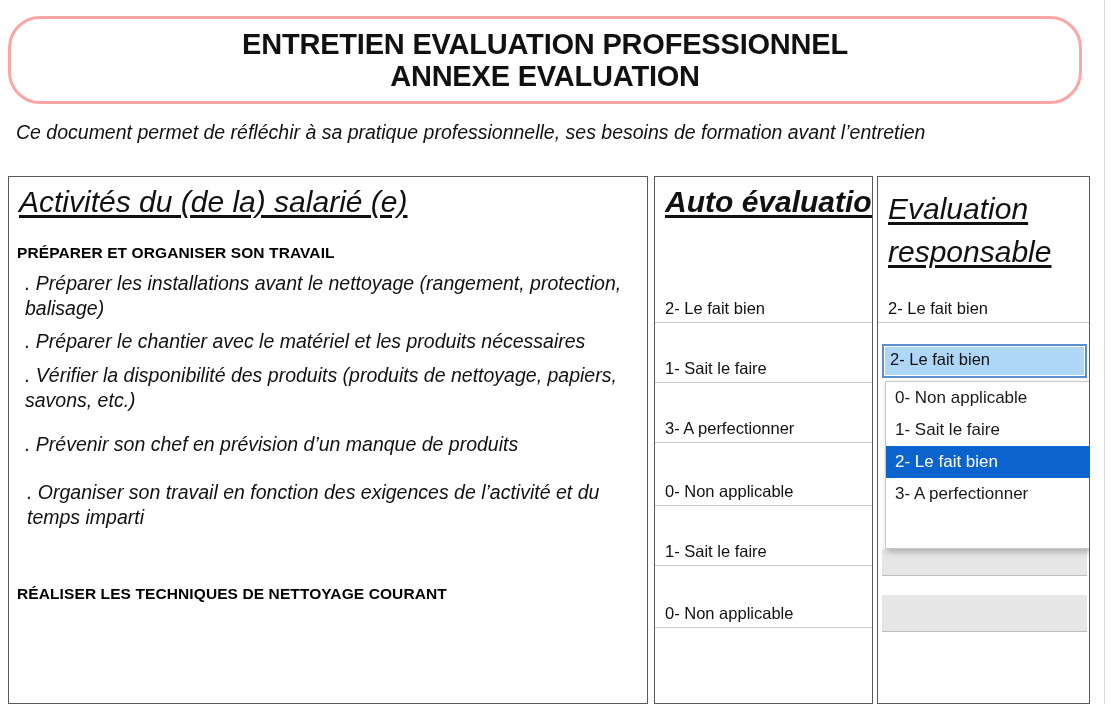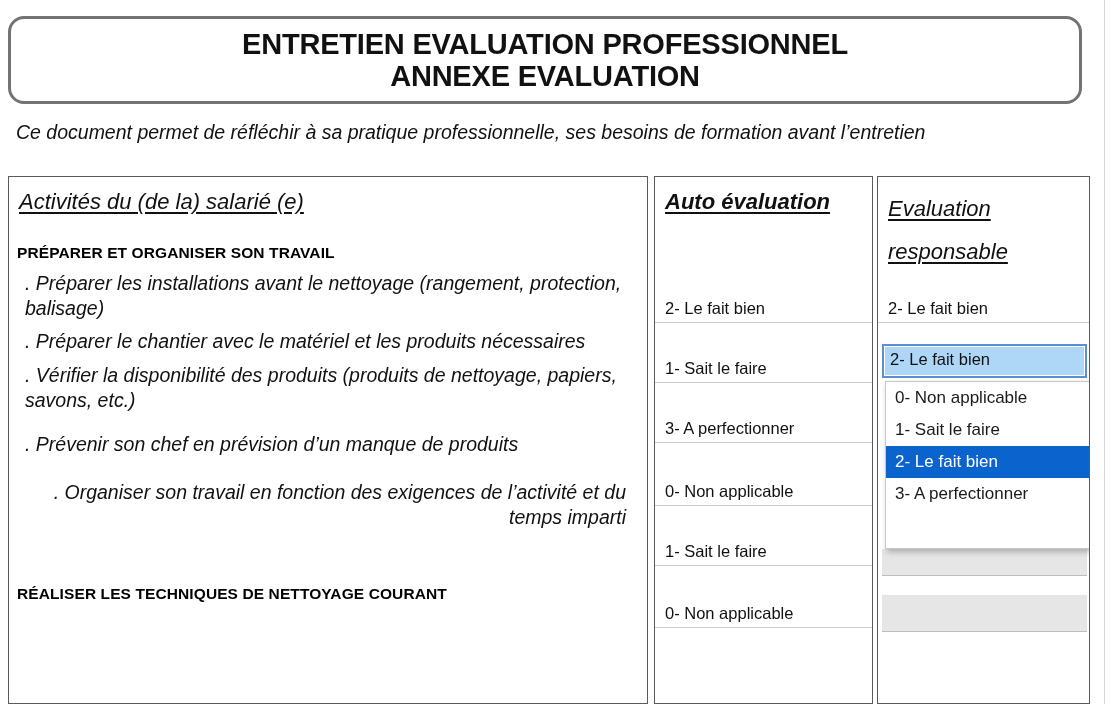--- a/index.html
+++ b/index.html
@@ -16,22 +16,22 @@
     color: #000000;
   }
 
   
   #title-banner {
     position: absolute;
     left: 8px;
     top: 16px;
     width: 1074px;
     height: 88px;
-    border: 3px solid #737373;
-    border-radius: 16px;
+    border: 3px solid #fca5a5;
+    border-radius: 32px;
     box-sizing: border-box;
     background: #ffffff;
     display: flex;
     flex-direction: column;
     align-items: center;
     justify-content: center;
   }
   .title-line {
     font-size: 29px;
     font-weight: bold;
@@ -74,21 +74,21 @@
     box-sizing: border-box;
     background: #ffffff;
     overflow: hidden;
   }
   #col-activities { left: 0px;   width: 640px; }
   #col-auto       { left: 646px; width: 219px; }
   #col-resp       { left: 869px; width: 213px; }
 
   .col-header {
     font-style: italic;
-    font-size: 22px;
+    font-size: 30px;
     line-height: 30px;
     text-decoration: underline;
     text-underline-offset: 3px;
     color: #111111;
     white-space: nowrap;
   }
   #col-activities .col-header { margin: 10px 0 0 10px; }
   #col-auto .col-header { margin: 10px 0 0 10px; font-weight: bold; }
   #col-resp .col-header {
     margin: 10px 0 0 10px;
@@ -216,21 +216,21 @@
 
   <div class="col" id="col-activities">
     <div class="col-header">Activités du (de la) salarié (e)</div>
 
     <div class="section-title" style="margin-top:27px;">PRÉPARER ET ORGANISER SON TRAVAIL</div>
 
     <div class="activity" style="margin-top:9px;">. Préparer les installations avant le nettoyage (rangement, protection, balisage)</div>
     <div class="activity" style="margin-top:8px;">. Préparer le chantier avec le matériel et les produits nécessaires</div>
     <div class="activity" style="margin-top:9px; max-width:625px;">. Vérifier la disponibilité des produits (produits de nettoyage, papiers, savons, etc.)</div>
     <div class="activity" style="margin-top:19px;">. Prévenir son chef en prévision d’un manque de produits</div>
-    <div class="activity" style="margin-top:23px; margin-left:2px;text-align:right;">. Organiser son travail en fonction des exigences de l’activité et du temps imparti</div>
+    <div class="activity" style="margin-top:23px; margin-left:18px;">. Organiser son travail en fonction des exigences de l’activité et du temps imparti</div>
 
     <div class="section-title" style="margin-top:55px;">RÉALISER LES TECHNIQUES DE NETTOYAGE COURANT</div>
   </div>
 
   <div class="col" id="col-auto">
     <div class="col-header">Auto évaluation</div>
 
     <div class="rating-row" style="top:82px;  height:64px;">
       <span class="rating-text">2- Le fait bien</span>
     </div>

